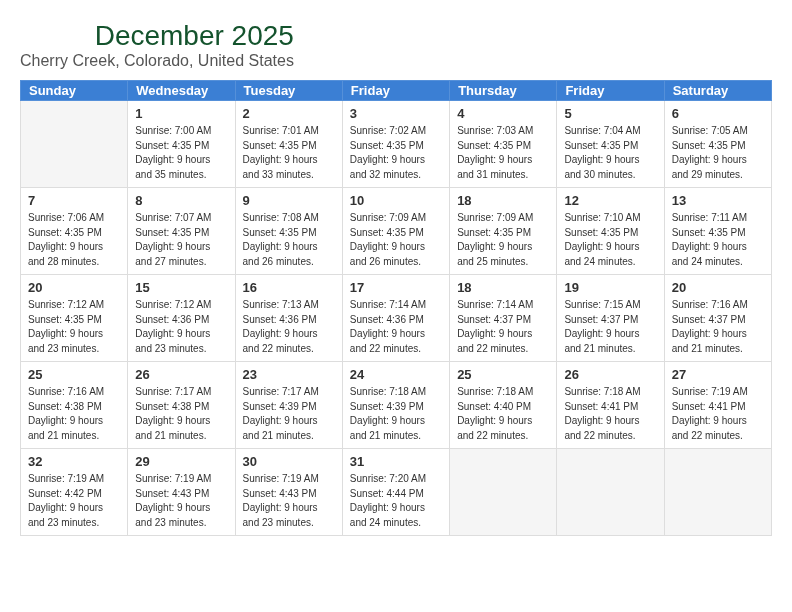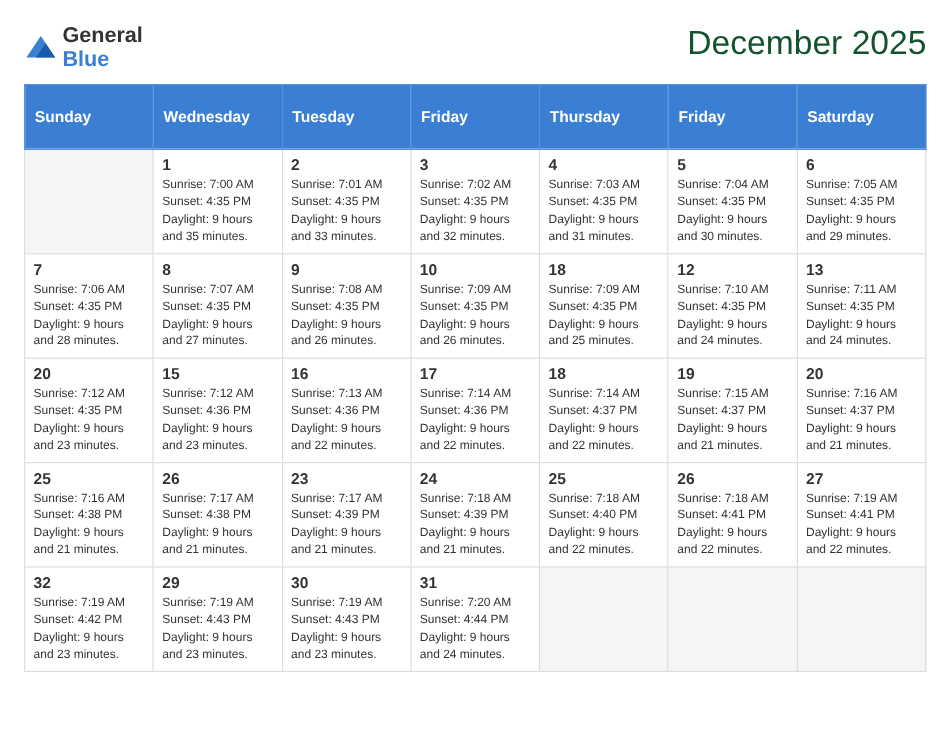--- a/index.html
+++ b/index.html
@@ -55,21 +55,21 @@
     .calendar {
       width: 100%;
       border-collapse: collapse;
       border: 1px solid #ccc;
     }
     .calendar th {
       background-color: #3b7fd4;
       color: #fff;
       font-size: 13px;
       font-weight: bold;
-      padding: 19px 8px;
+      padding: 2px 8px;
       text-align: left;
       border: 1px solid #5590d9;
     }
     .calendar td {
       vertical-align: top;
       padding: 5px 7px;
       border: 1px solid #ddd;
       width: 107px;
       min-height: 80px;
       background: #fff;
@@ -97,32 +97,23 @@
       background: #fff;
     }
     .week-row td.empty {
       background: #f5f5f5;
     }
   </style>
 </head>
 <body>
 
 <div class="header-area">
-  <div class="logo">
-    <svg class="logo-icon" viewBox="0 0 28 24" xmlns="http://www.w3.org/2000/svg">
-      <polygon points="14,2 26,20 2,20" fill="#3b7fd4"></polygon>
-      <polygon points="18,8 26,20 10,20" fill="#1a5aad"></polygon>
-    </svg>
-    <div class="logo-text">
-      <span class="logo-general">General</span>
-      <span class="logo-blue">Blue</span>
-    </div>
-  </div>
   <div class="title-area">
     <div class="month-title">December 2025</div>
+    <div class="location-title">Cherry Creek, Colorado, United States</div>
   </div>
 </div>
 
 <table class="calendar">
   <thead>
     <tr>
     <th>Sunday</th>
         <th>Wednesday</th>
         <th>Tuesday</th>
         <th>Friday</th>

